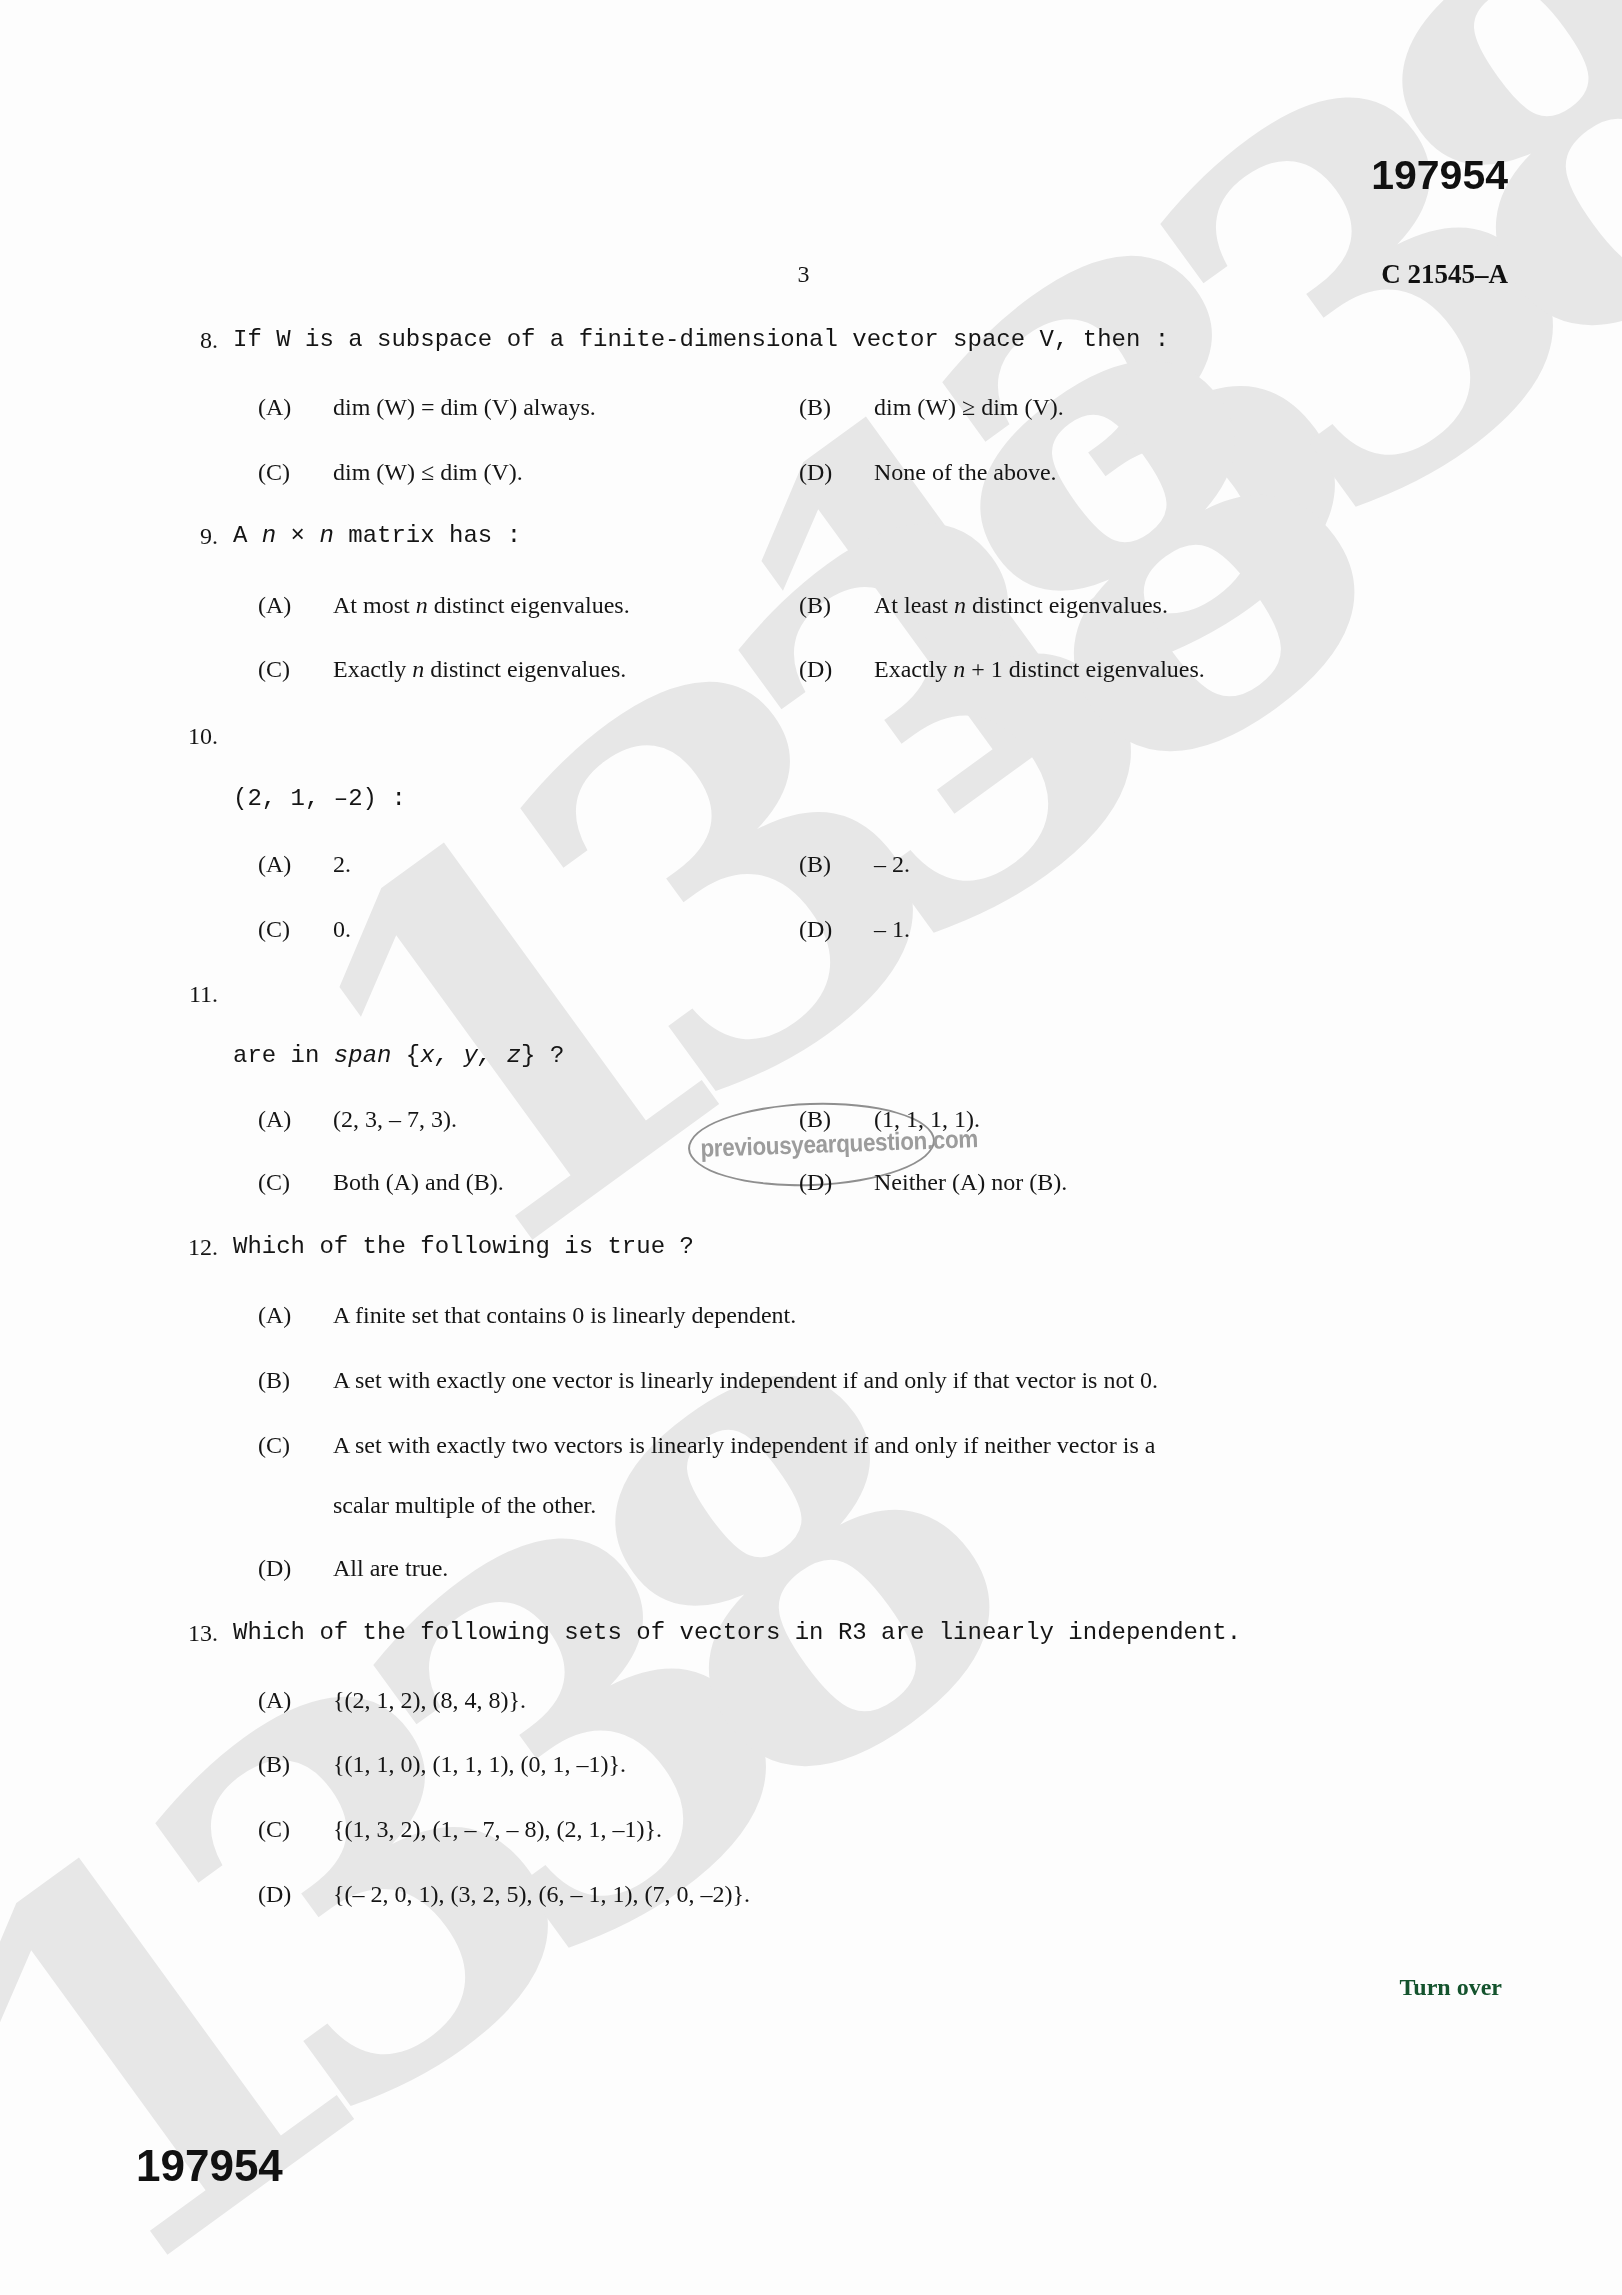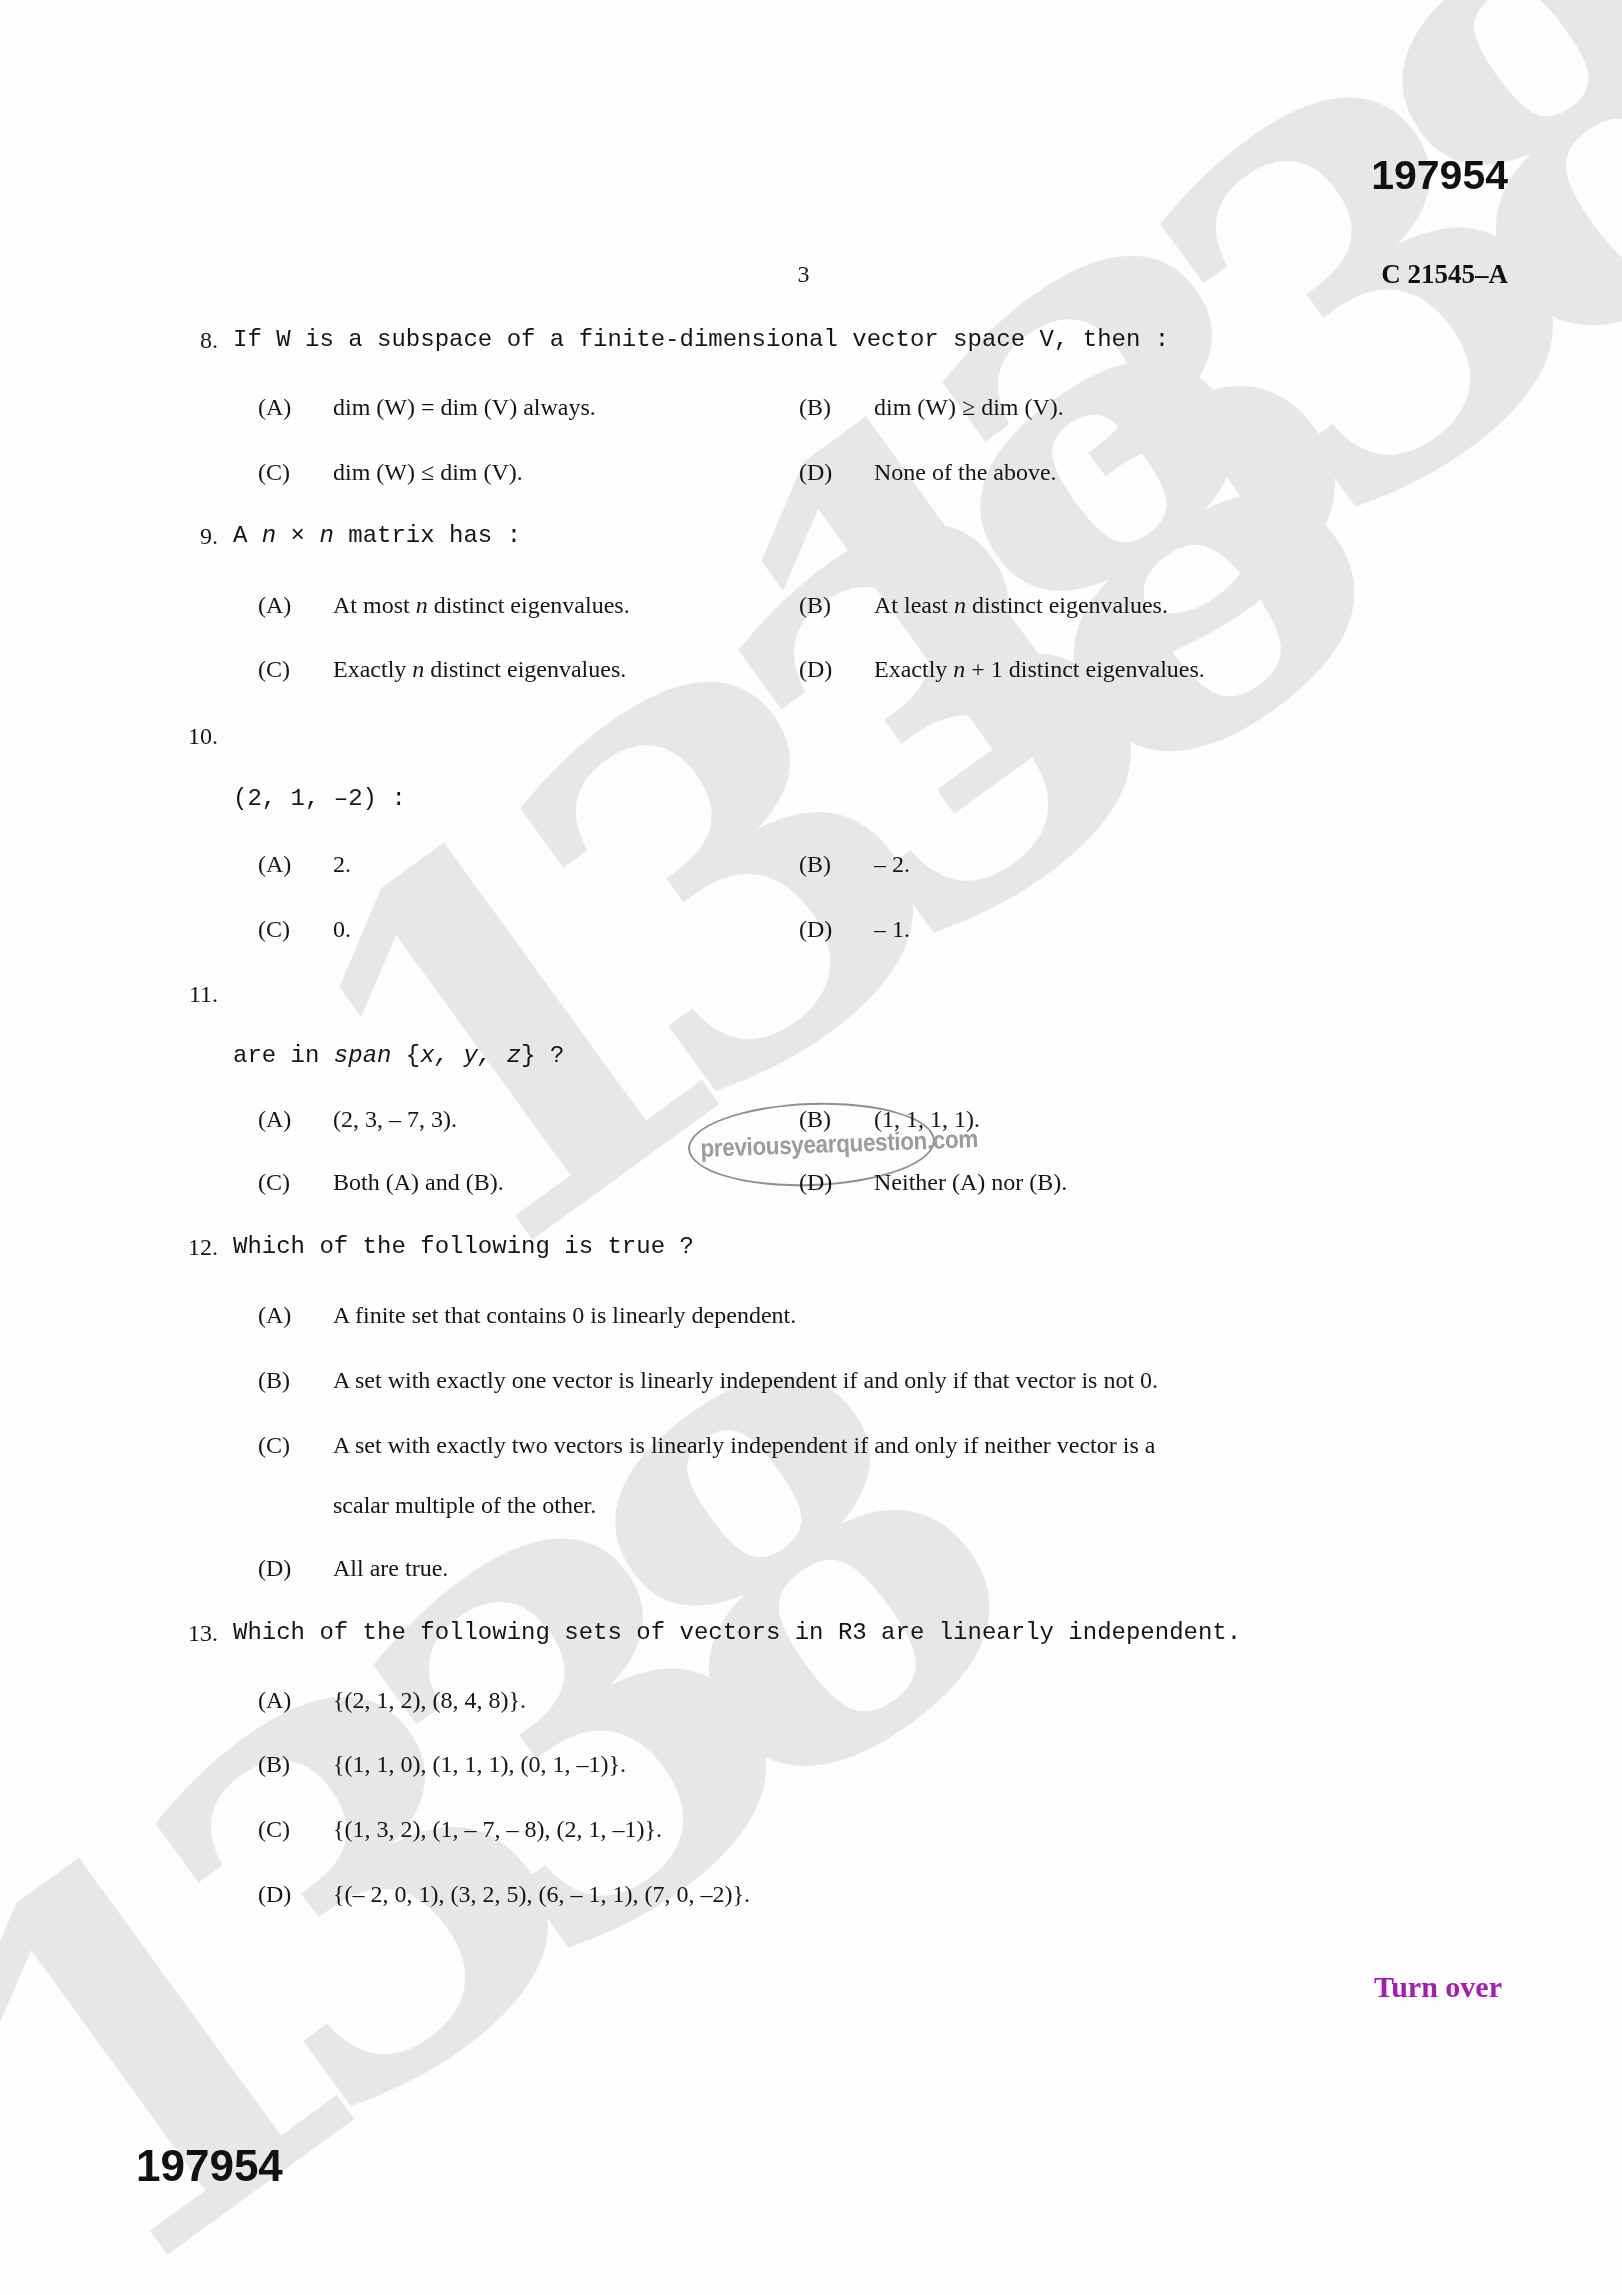--- a/index.html
+++ b/index.html
@@ -74,21 +74,21 @@
     font-weight:bold;font-size:41px;line-height:42px;
     color:#111;
   }
   .page-num{position:absolute;top:237px;left:779px;width:49px;text-align:center;font-size:24px;color:#151515;}
   .paper-code{
     position:absolute;top:234px;right:114px;
     font-weight:bold;font-size:27px;line-height:32px;color:#111;
   }
   .turn-over{
     position:absolute;top:1947px;right:120px;
-    font-weight:bold;font-size:30px;line-height:32px;color:#a21caf;
+    font-weight:bold;font-size:24px;line-height:32px;color:#14532d;
   }
   .bottom-code{
     position:absolute;top:2119px;left:136px;
     font-family:"Liberation Sans", sans-serif;
     font-weight:bold;font-size:44px;line-height:45px;
     color:#111;
   }
   i{font-style:italic;}
 </style>
 </head>

